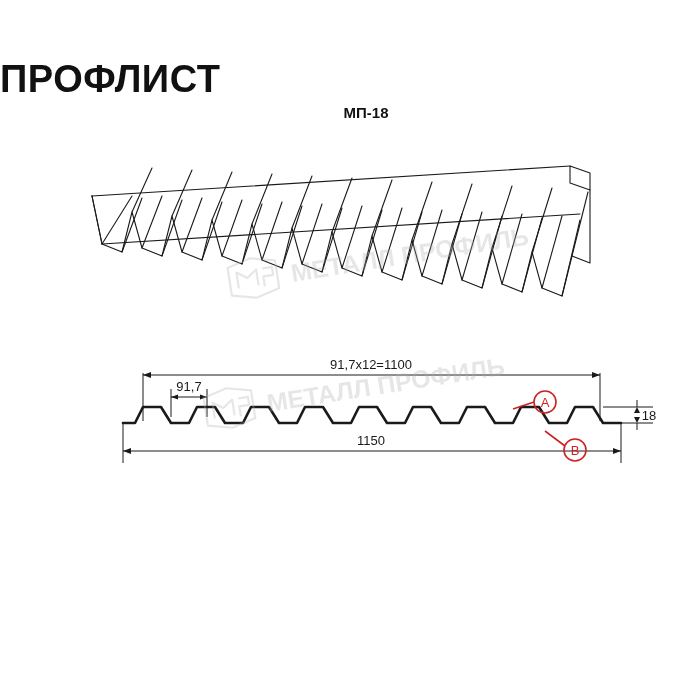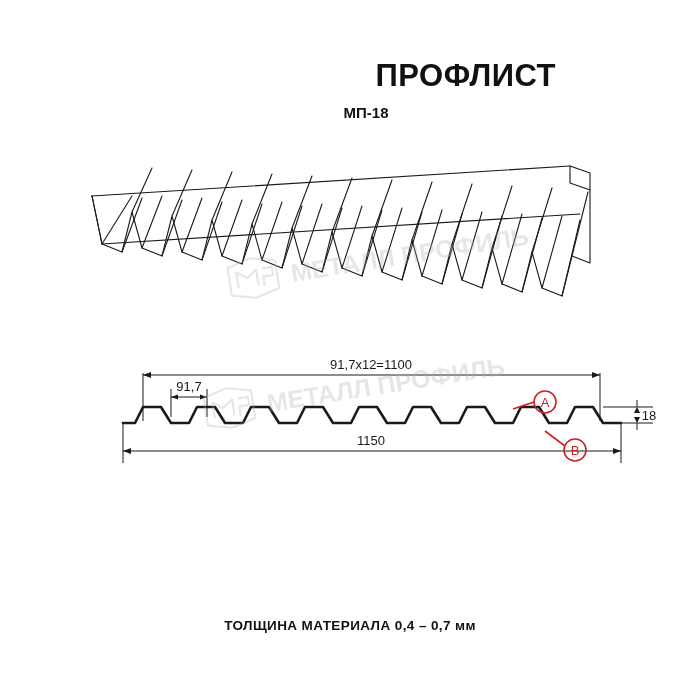--- a/index.html
+++ b/index.html
@@ -18,22 +18,22 @@
   .page {
     position: relative;
     width: 700px;
     height: 700px;
   }
   .title {
     position: absolute;
     top: 58px;
     left: 0;
     width: 556px;
-    text-align: right;
-    font-size: 31px;
+    text-align: left;
+    font-size: 38px;
     font-weight: bold;
     letter-spacing: 0.5px;
     color: #111111;
   }
   .subtitle {
     position: absolute;
     top: 104px;
     left: 0;
     width: 700px;
     text-align: center;
@@ -241,15 +241,14 @@
         <g fill="none" stroke="#b0b0b0" stroke-width="2.2" stroke-linejoin="round">
           <path d="M 6 14 L 30 8 L 54 14 L 54 42 L 30 48 L 6 42 Z"></path>
           <path d="M 14 36 L 14 20 L 24 27 L 34 20 L 34 36"></path>
           <path d="M 40 20 L 50 20 L 50 28 L 40 28 L 40 38"></path>
         </g>
         <text x="68" y="38" font-family="Liberation Sans, sans-serif" font-size="25" font-weight="bold" fill="#b0b0b0">МЕТАЛЛ ПРОФИЛЬ</text>
       </g>
     </svg>
   </div>
 
-  <div class="footer-note">ТОЛЩИНА МАТЕРИАЛА 0,4 – 0,7 мм</div>
 
 </div>
 
 </body></html>

